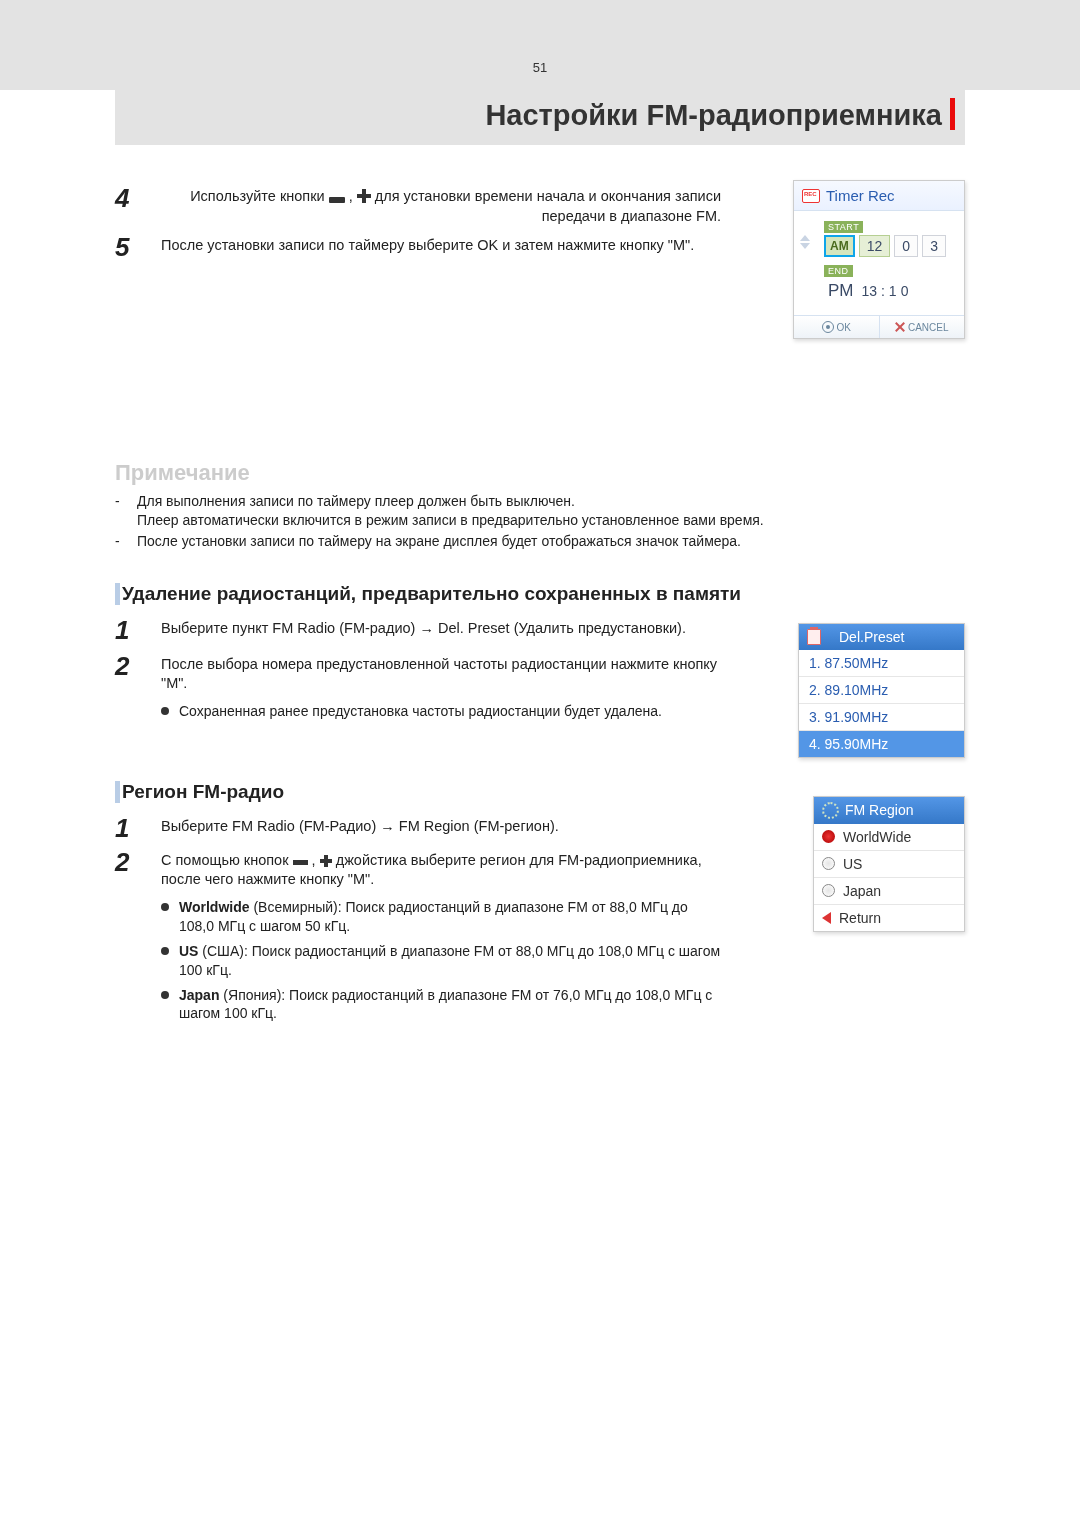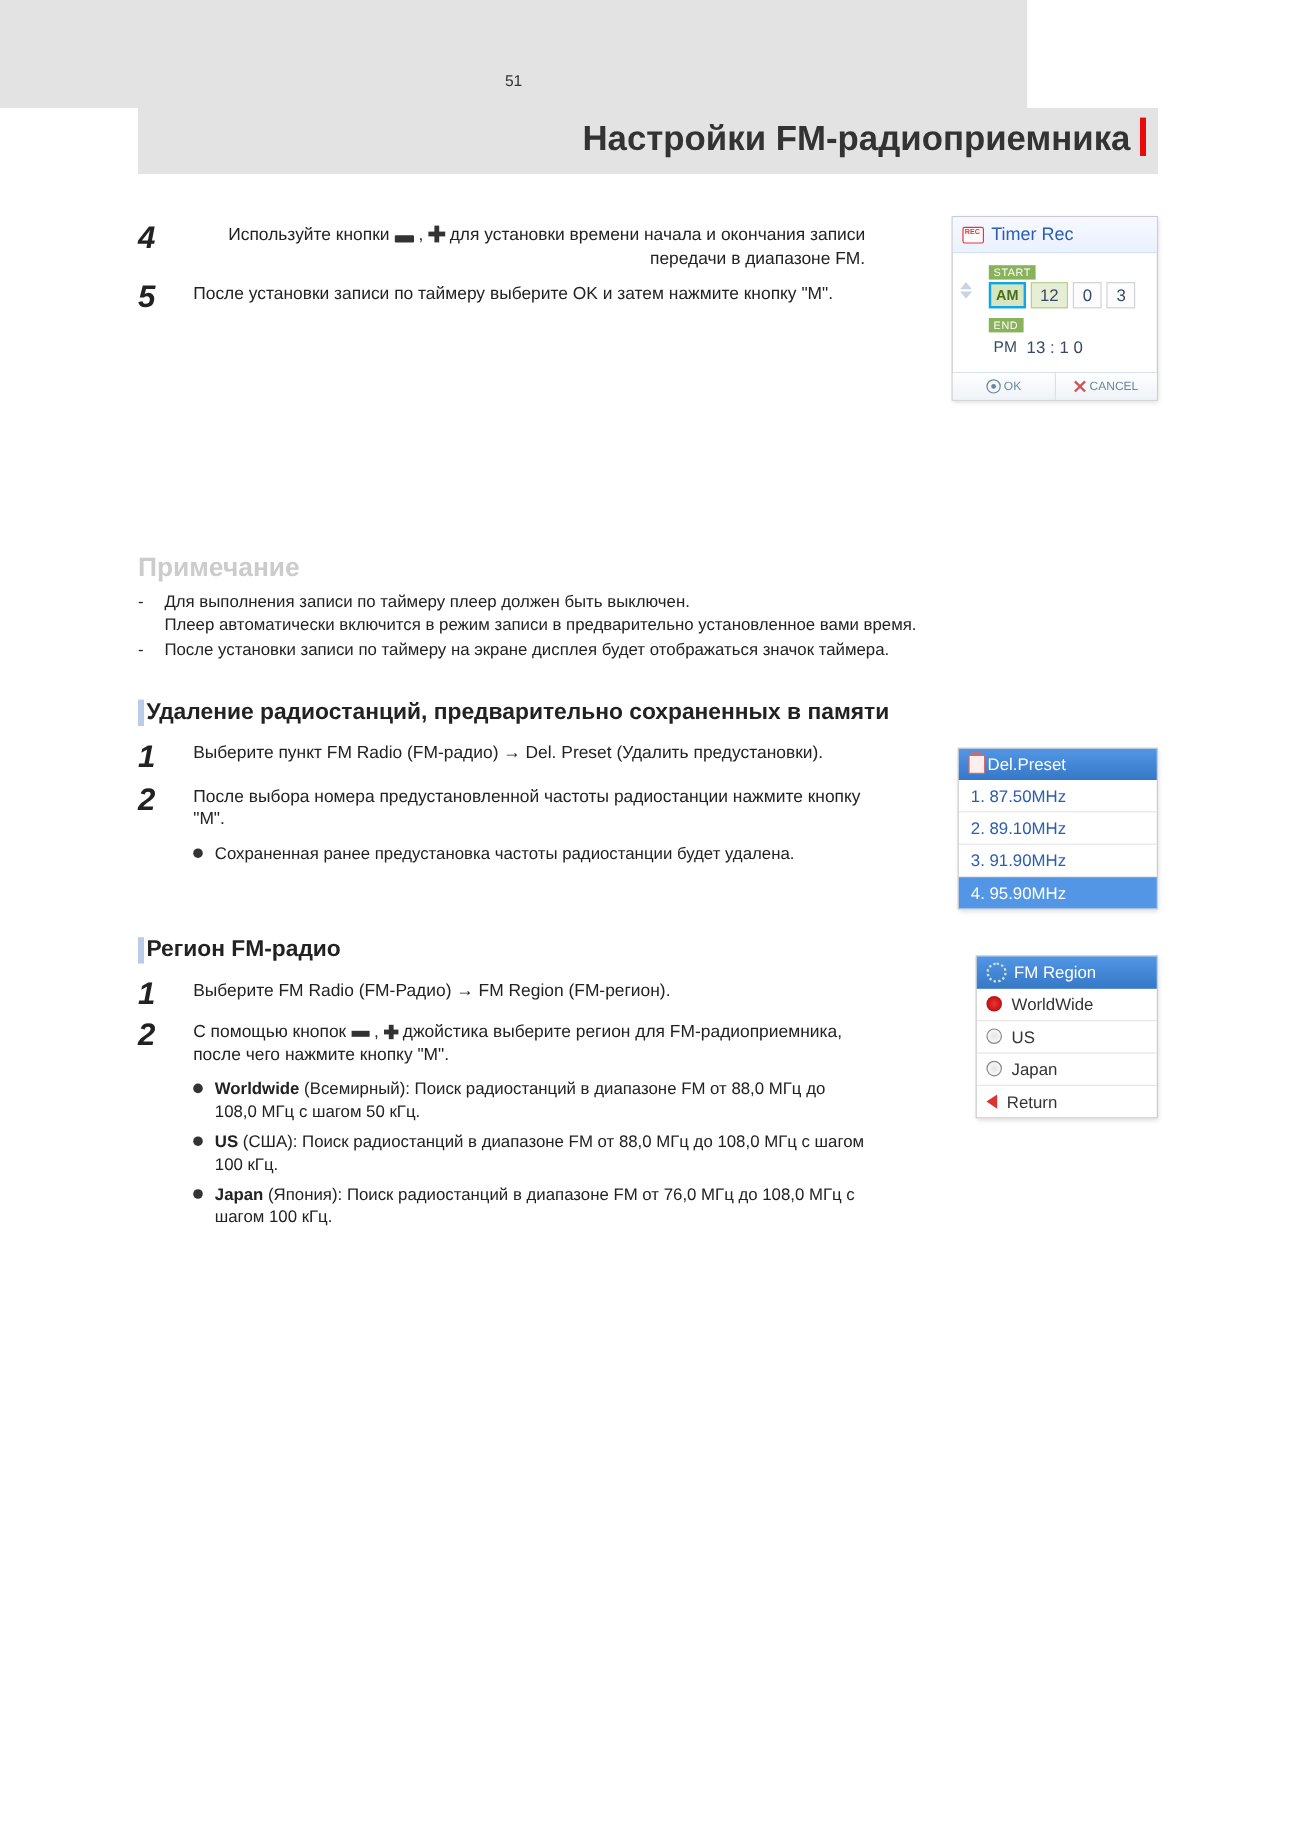--- a/index.html
+++ b/index.html
@@ -10,21 +10,21 @@
     color: #222;
     background: #fff;
     width: 1080px;
   }
   .page {
     width: 1080px;
     position: relative;
   }
   .top-gray {
     background: #e3e3e3;
-    width: 856px;
+    width: 1080px;
     height: 90px;
     position: relative;
   }
   .page-num {
     position: absolute;
     top: 60px;
     left: 50%;
     transform: translateX(-50%);
     font-size: 13px;
     color: #333;
@@ -146,21 +146,21 @@
     margin-bottom: 2px;
     letter-spacing: 0.5px;
   }
   .slot-row {
     display:flex; align-items:center; gap:4px;
     font-size: 14px; color:#3a4a66;
   }
   .slot-am {
     background:#d6e6be;color:#4a6b1e;padding:2px 4px;font-weight:bold;font-size:12px;border:2px solid #0ea5e9;
   }
-  .slot-am-plain { color:#3a4a66; font-size:13px; padding:2px 4px; }
+  .slot-am-plain { color:#3a4a66; font-size:17px; padding:2px 4px; }
   .slot-cell {
     border:1px solid #d0d3da; padding:2px 7px; background:#fcfcfc; min-width:8px; text-align:center;
   }
   .slot-cell-hl { background:#e6efd6; border-color:#b6cf93; }
   .timer-foot {
     display:flex; border-top:1px solid #d6e2f1;
   }
   .timer-btn {
     flex:1; text-align:center; font-size:10px; padding:5px 0;
     color:#6b879e; background:linear-gradient(#fff,#eef3f8);
@@ -215,21 +215,21 @@
   .preset-box {
     position:absolute;
     right:0; top:40px;
     width:165px;
     border:1px solid #ccc;
     box-shadow:1px 2px 4px rgba(0,0,0,0.15);
     background:#fff;
     font-size:14px;
   }
   .preset-head {
-    display:flex;align-items:center;gap:2px;
+    display:flex;align-items:center;gap:18px;
     background:linear-gradient(#5396e6,#3578c8);
     color:#fff;padding:5px 8px;
   }
   .trash-ic{width:12px;height:14px;border:1px solid #d66;border-radius:1px;position:relative;background:#fee;}
   .trash-ic::before{content:"";position:absolute;top:-3px;left:2px;width:8px;height:2px;background:#d66;}
   .preset-row {
     padding:5px 10px;border-bottom:1px solid #e6e6e6;color:#2a5db0;
   }
   .preset-row:last-child{border-bottom:none;background:#5396e6;color:#fff;}
 

